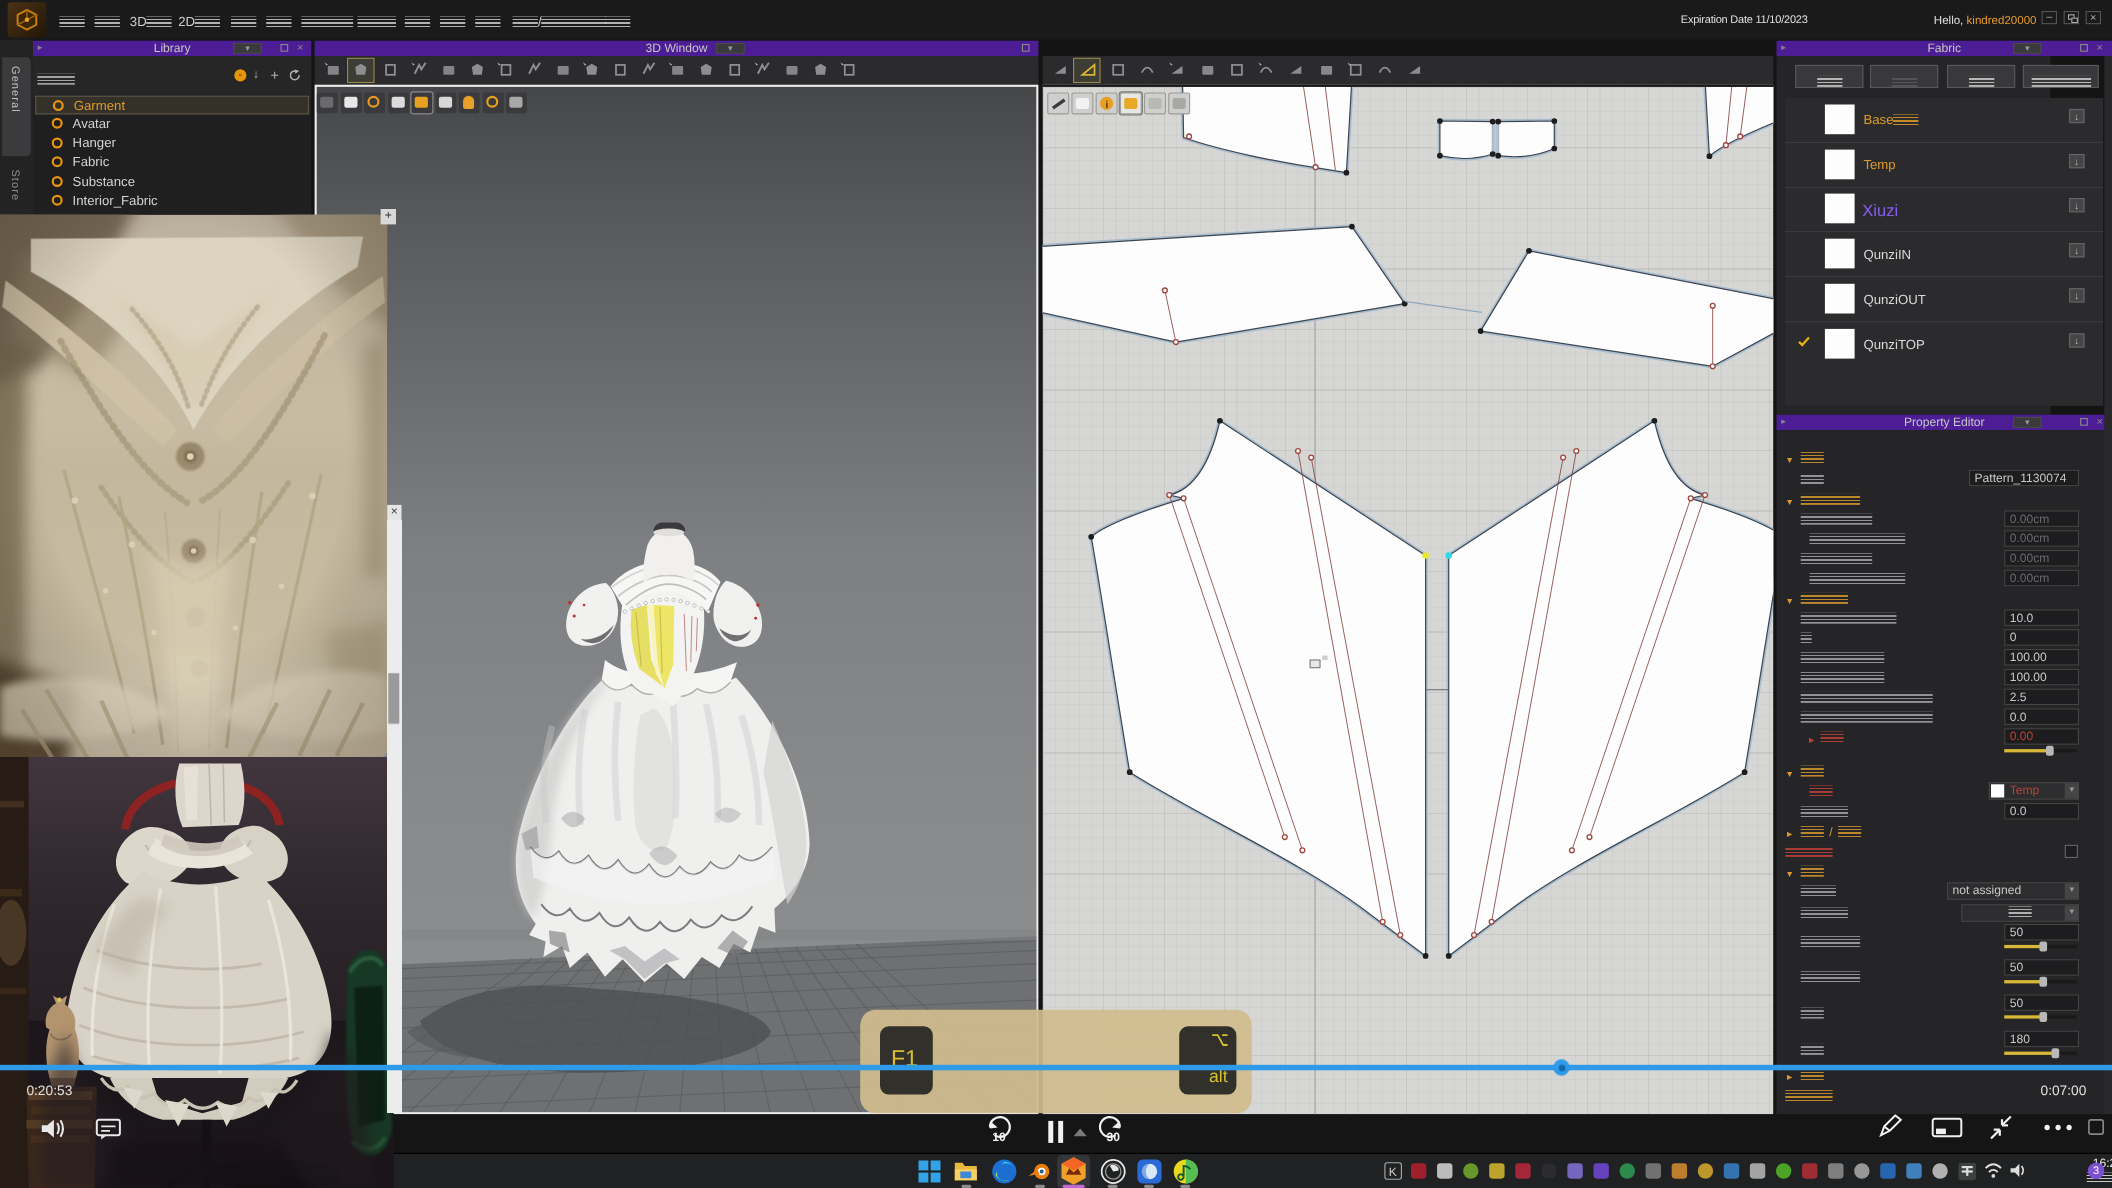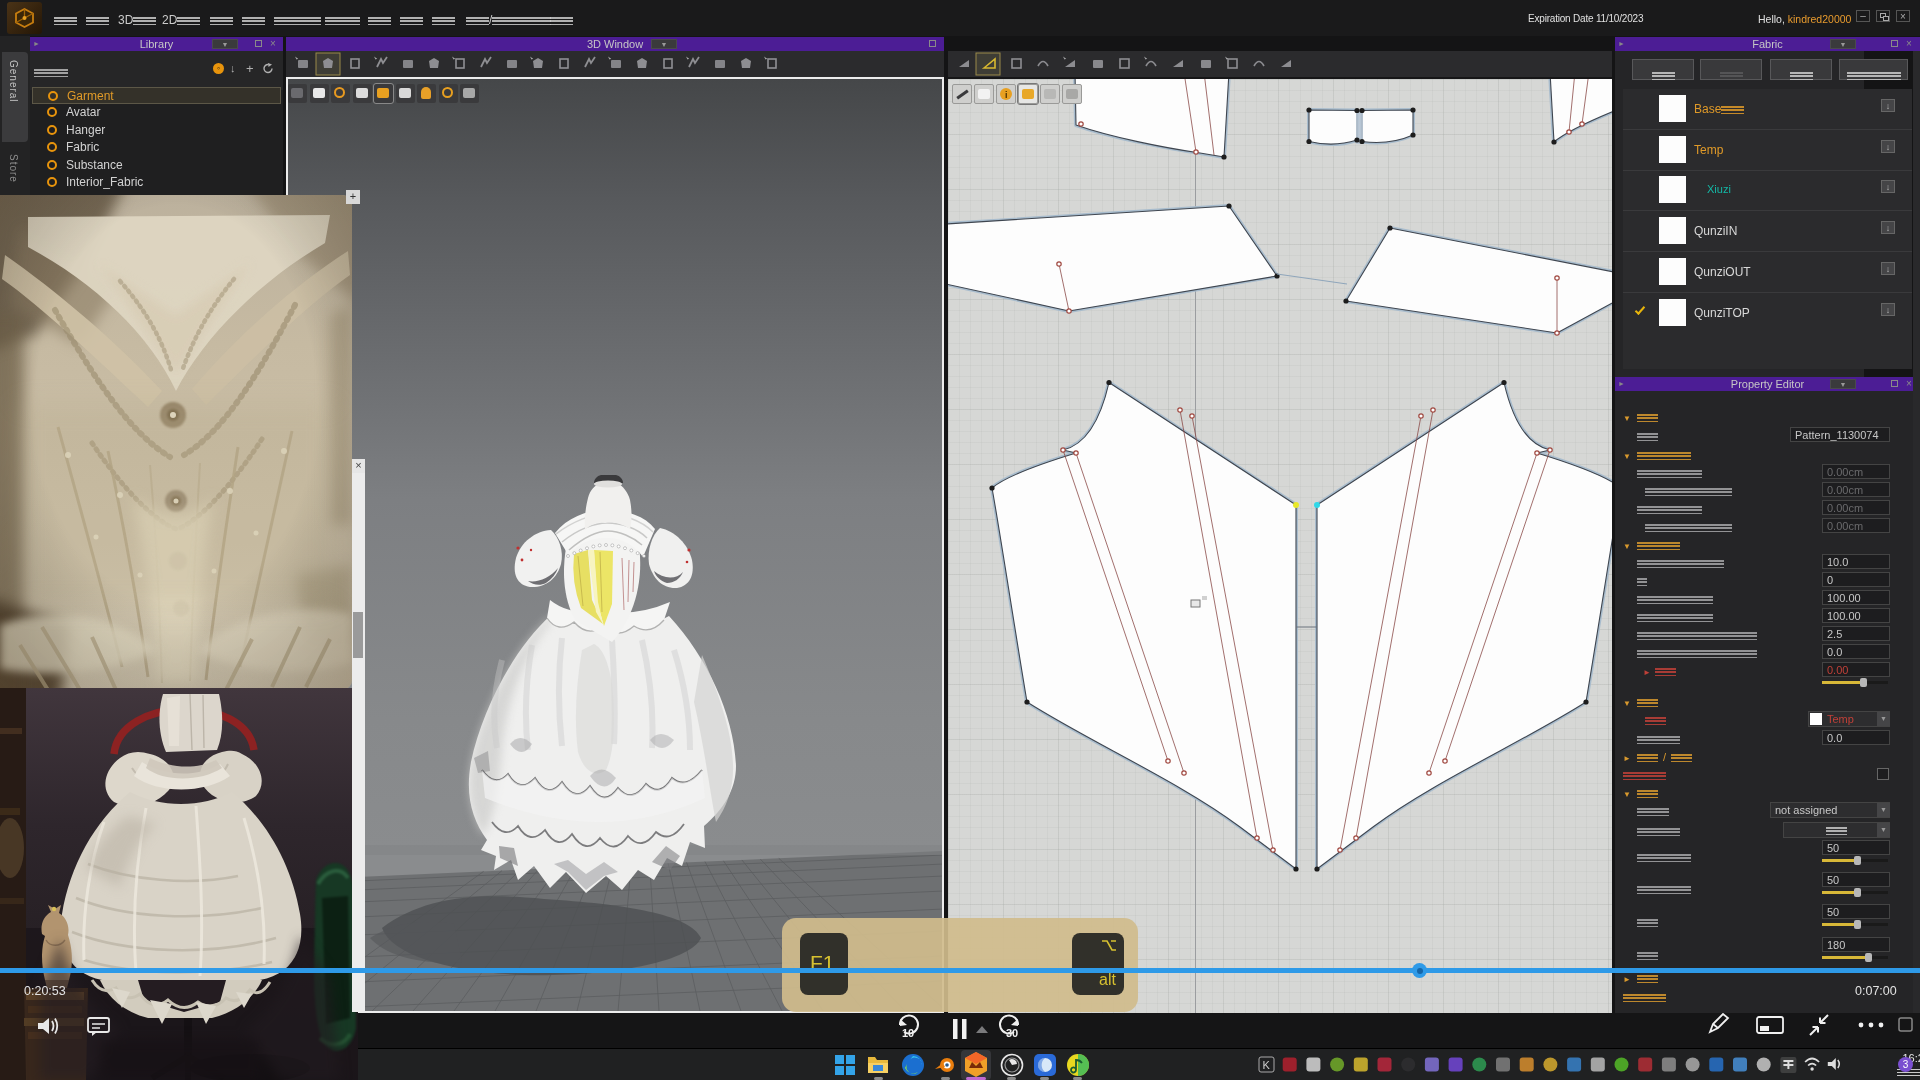--- a/index.html
+++ b/index.html
@@ -411,21 +411,21 @@
       <div style="position:absolute;left:8px;top:38px;width:289px;height:280px;background:#2b2b2d"></div>
       <div style="position:absolute;left:44px;top:44px;width:27px;height:27px;background:#fdfdfd"></div>
       <span style="position:absolute;left:79px;top:51px;font-size:12px;color:#e09a28">Base<span class="zh" style="width:23px"></span></span>
       <div style="position:absolute;left:266px;top:48px;width:14px;height:13px;background:#454547;border:1px solid #666;color:#bbb;font-size:9px;text-align:center;line-height:12px">↓</div>
       <div style="position:absolute;left:8px;top:78px;width:289px;height:1px;background:#3a3a3c"></div>
       <div style="position:absolute;left:44px;top:84.7px;width:27px;height:27px;background:#fdfdfd"></div>
       <span style="position:absolute;left:79px;top:91.7px;font-size:12px;color:#e09a28">Temp</span>
       <div style="position:absolute;left:266px;top:88.7px;width:14px;height:13px;background:#454547;border:1px solid #666;color:#bbb;font-size:9px;text-align:center;line-height:12px">↓</div>
       <div style="position:absolute;left:8px;top:118.7px;width:289px;height:1px;background:#3a3a3c"></div>
       <div style="position:absolute;left:44px;top:125.4px;width:27px;height:27px;background:#fdfdfd"></div>
-      <span style="position:absolute;left:92px;top:132.4px;font-size:11px;color:#14b8a6">Xiuzi</span>
+      <span style="position:absolute;left:78px;top:132.4px;font-size:15px;color:#8b5cf6">Xiuzi</span>
       <div style="position:absolute;left:266px;top:129.4px;width:14px;height:13px;background:#454547;border:1px solid #666;color:#bbb;font-size:9px;text-align:center;line-height:12px">↓</div>
       <div style="position:absolute;left:8px;top:159.4px;width:289px;height:1px;background:#3a3a3c"></div>
       <div style="position:absolute;left:44px;top:166.10000000000002px;width:27px;height:27px;background:#fdfdfd"></div>
       <span style="position:absolute;left:79px;top:173.10000000000002px;font-size:12px;color:#d8d8d8">QunziIN</span>
       <div style="position:absolute;left:266px;top:170.10000000000002px;width:14px;height:13px;background:#454547;border:1px solid #666;color:#bbb;font-size:9px;text-align:center;line-height:12px">↓</div>
       <div style="position:absolute;left:8px;top:200.10000000000002px;width:289px;height:1px;background:#3a3a3c"></div>
       <div style="position:absolute;left:44px;top:206.8px;width:27px;height:27px;background:#fdfdfd"></div>
       <span style="position:absolute;left:79px;top:213.8px;font-size:12px;color:#d8d8d8">QunziOUT</span>
       <div style="position:absolute;left:266px;top:210.8px;width:14px;height:13px;background:#454547;border:1px solid #666;color:#bbb;font-size:9px;text-align:center;line-height:12px">↓</div>
       <div style="position:absolute;left:8px;top:240.8px;width:289px;height:1px;background:#3a3a3c"></div>

